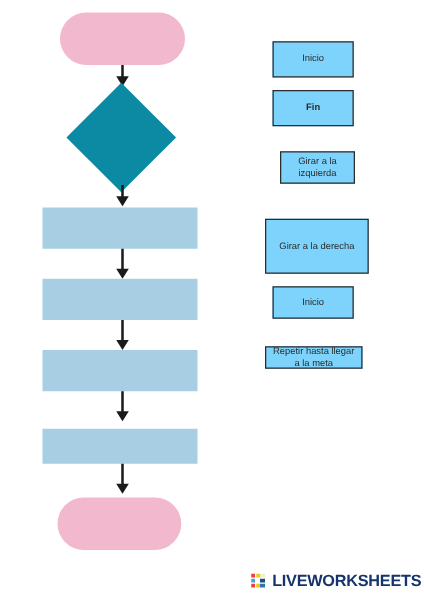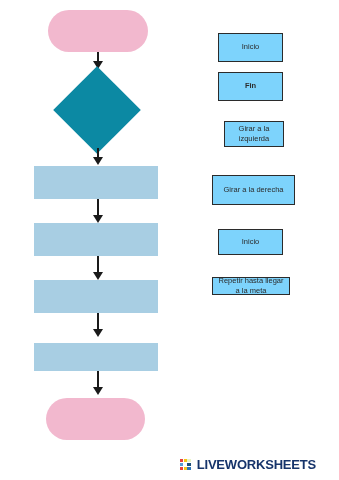--- a/index.html
+++ b/index.html
@@ -76,21 +76,21 @@
     color: #2b2b2b;
     font-size: 7.5px;
     line-height: 1.35;
     padding: 2px 3px;
     white-space: pre-line;
   }
 
   
   #footer-logo {
     position: absolute;
-    right: 23px;
+    right: 2px;
     bottom: 8px;
     display: flex;
     align-items: center;
     gap: 6px;
   }
   .logo-grid {
     width: 11px;
     height: 11px;
     display: grid;
     grid-template-columns: 1fr 1fr 1fr;
@@ -174,21 +174,21 @@
   </div>
 
   <div>
 
     <div class="label-box" style="left:218px; top:33px; width:65px; height:29px;">Inicio</div>
 
     <div class="label-box" style="left:218px; top:72px; width:65px; height:29px;font-weight:bold;">Fin</div>
 
     <div class="label-box" style="left:212px; top:121px; width:60px; height:26px;margin-left:12px;">Girar a la izquierda</div>
 
-    <div class="label-box" style="left:212px; top:175px; width:83px; height:30px;">Girar a la derecha</div>
+    <div class="label-box" style="left:212px; top:175px; width:83px; height:44px;">Girar a la derecha</div>
 
     <div class="label-box" style="left:218px; top:229px; width:65px; height:26px;">Inicio</div>
 
     <div class="label-box" style="left:212px; top:277px; width:78px; height:18px;">Repetir hasta llegar
 a la meta</div>
 
   </div>
 
   <div id="footer-logo">
     <div class="logo-grid">

